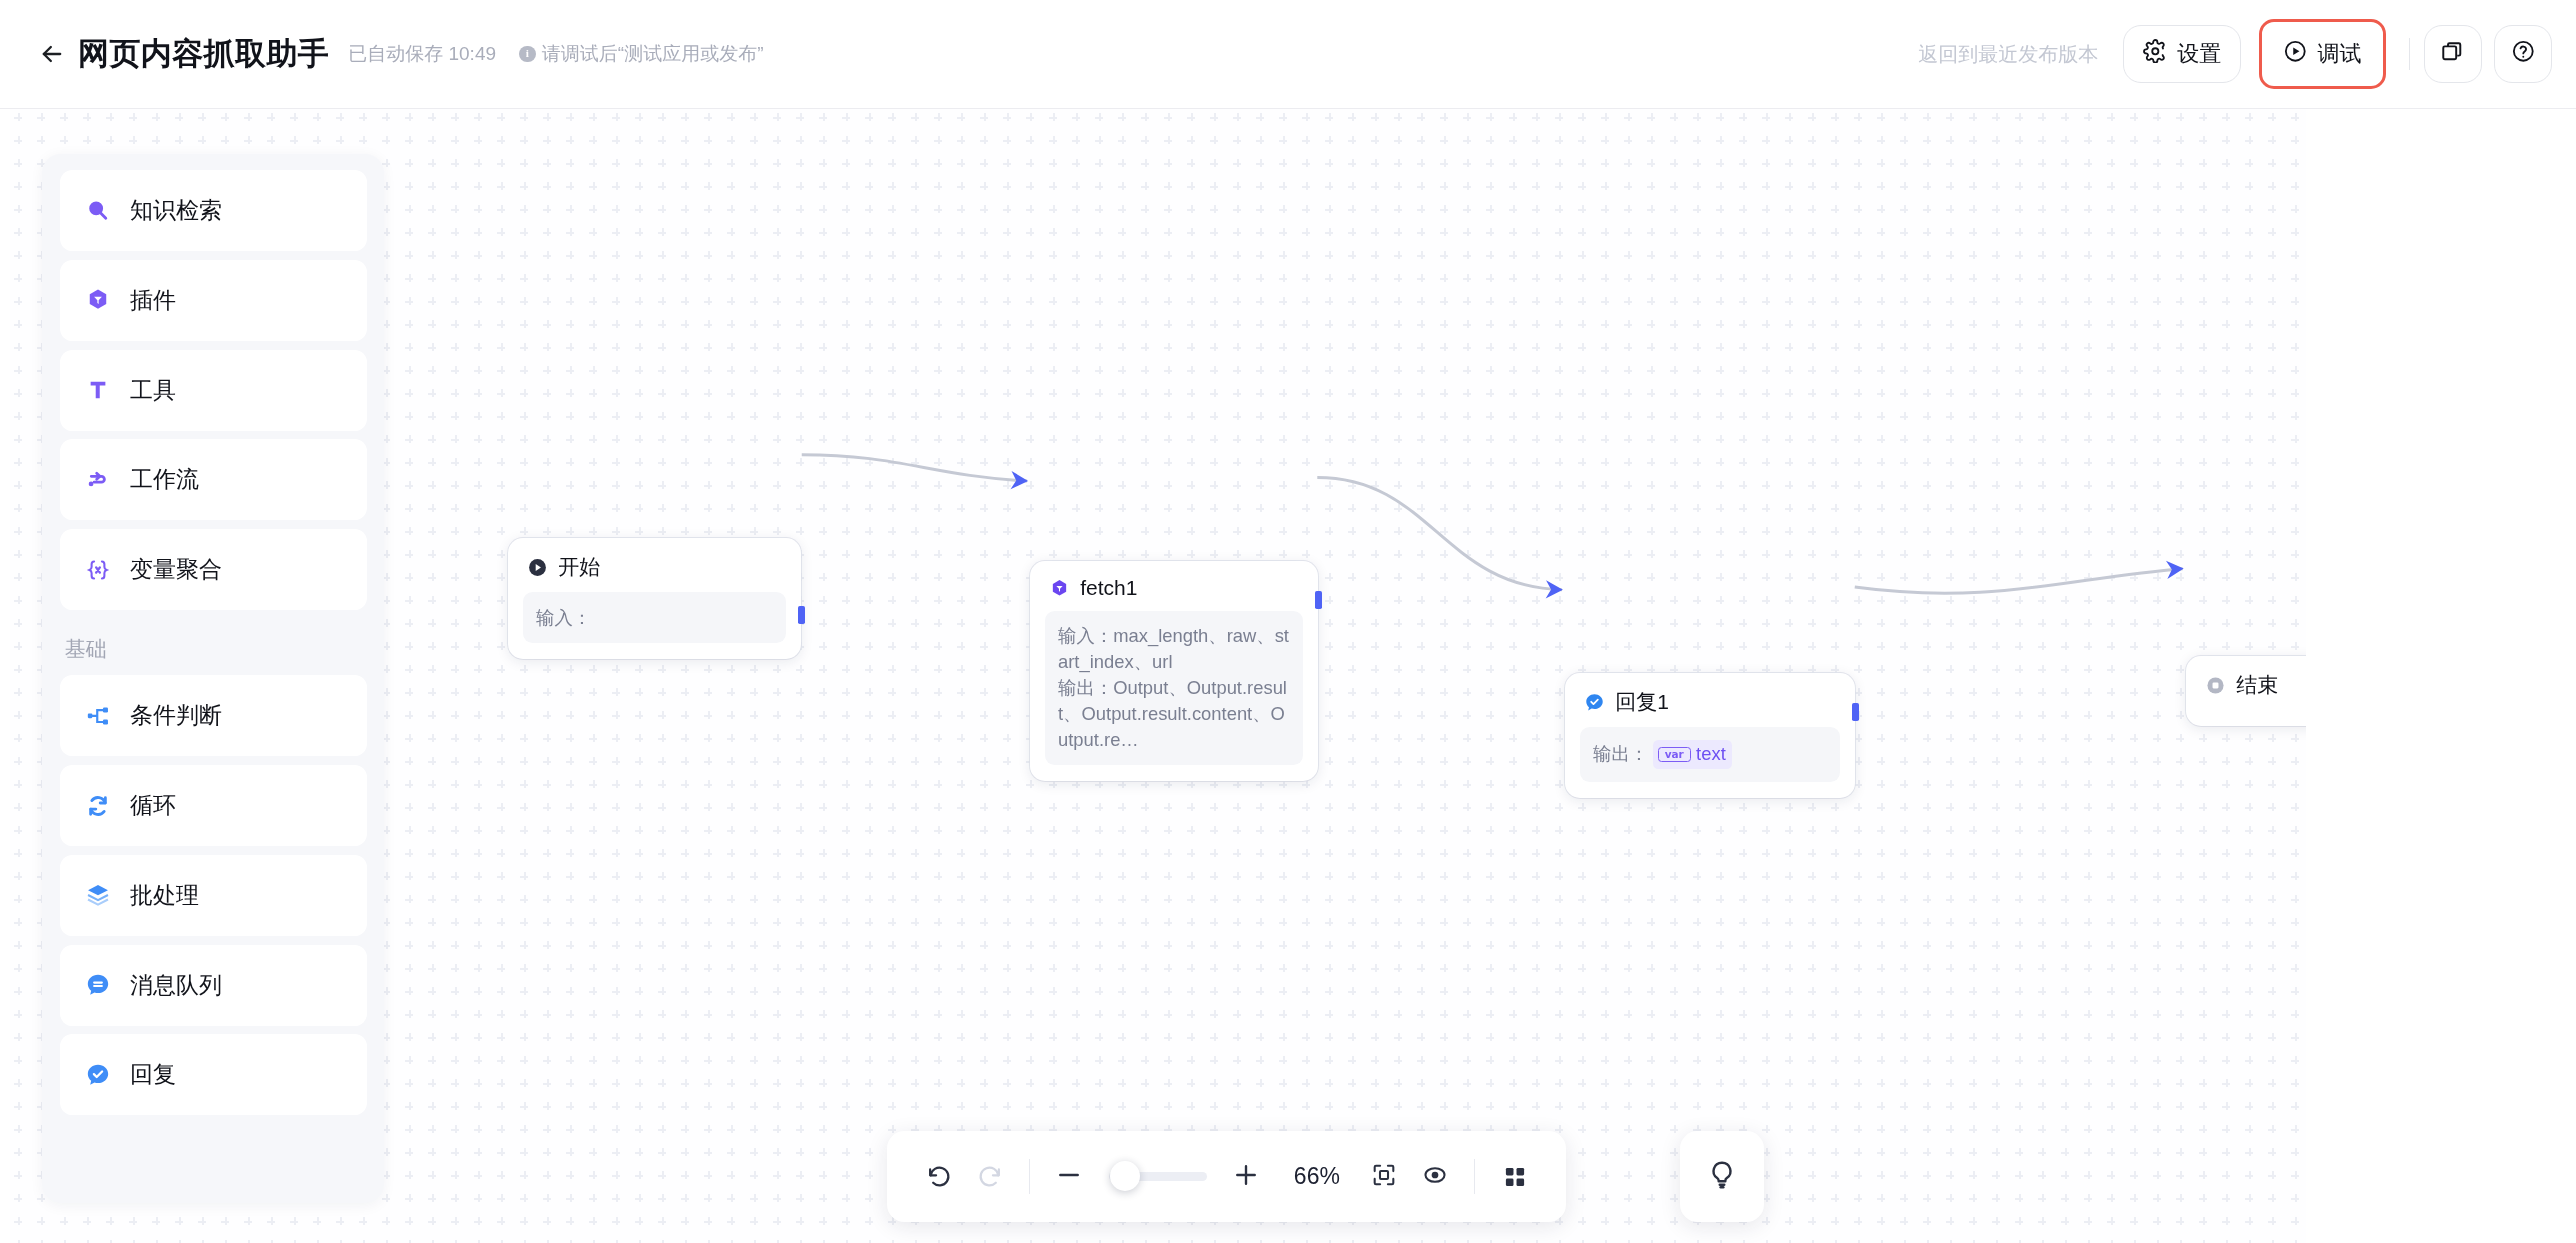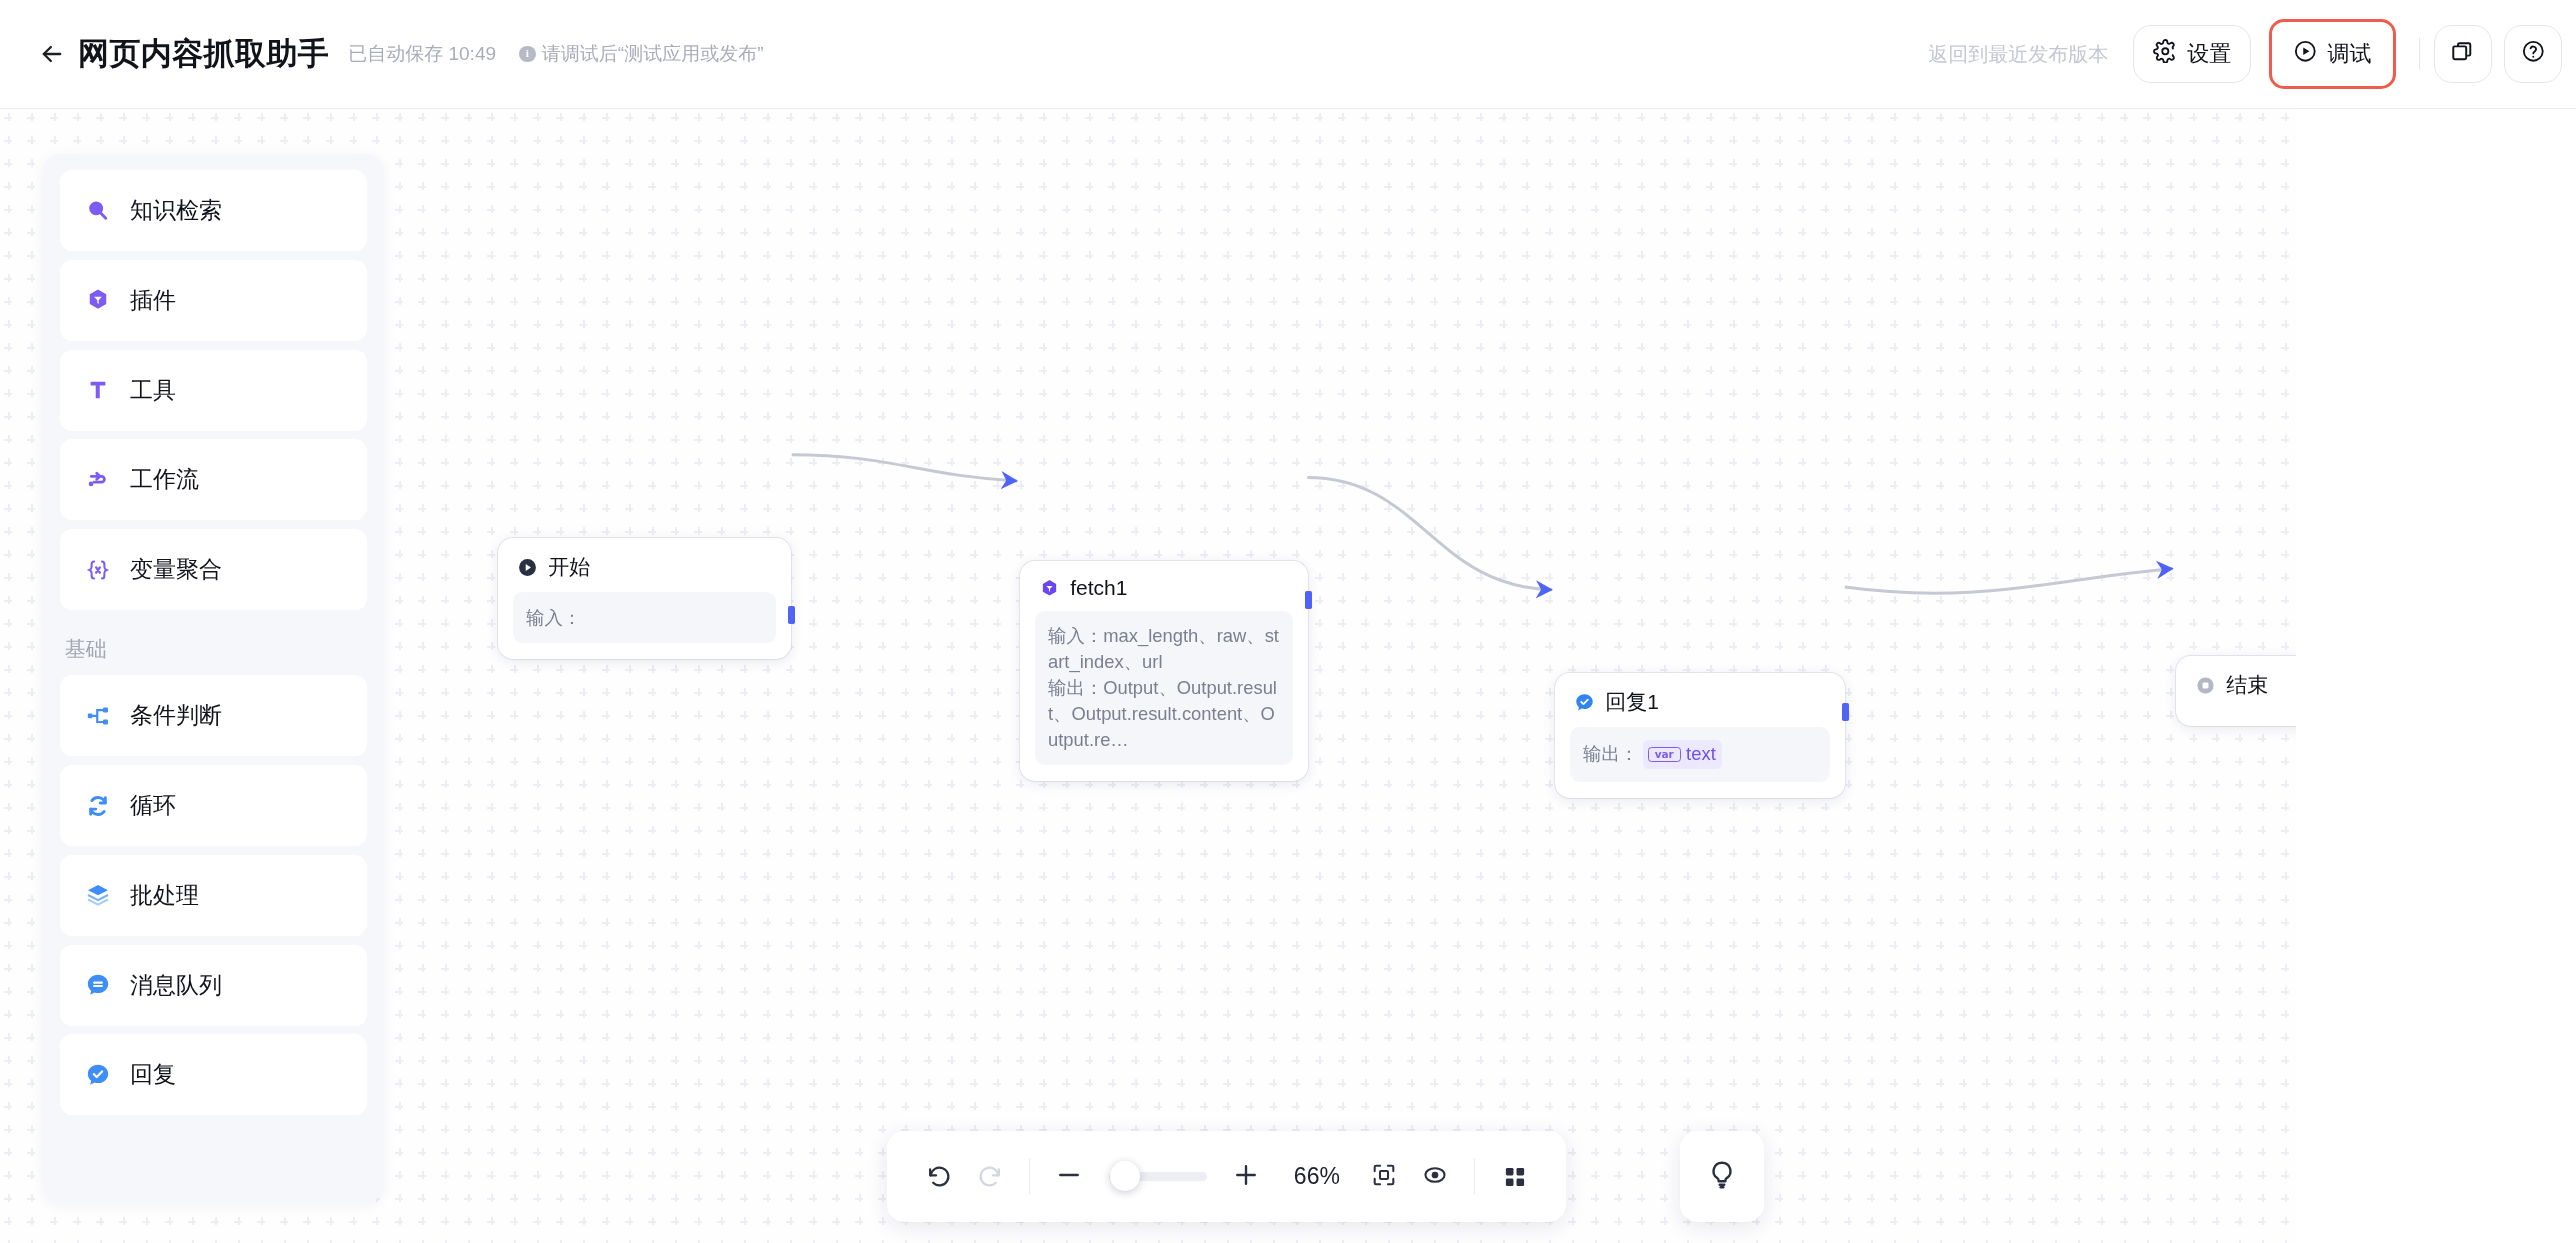--- a/index.html
+++ b/index.html
@@ -40,21 +40,21 @@
   .info-dot {
     width: 16.7px; height: 16.7px; border-radius: 50%;
     background: #b6bac6; color: #fff;
     font-size: 11.4px; font-weight: 700;
     display: flex; align-items: center; justify-content: center;
     font-family: "Liberation Serif", serif; line-height: 1;
   }
   #hint-text { font-size: 19px; color: #a9adba; }
 
   #header-right {
-    margin-left: auto; margin-right: 14px;
+    margin-left: auto; margin-right: 24px;
     display: flex; align-items: center; gap: 0px;
   }
   #revert-link {
     font-size: 20px; color: #c3c7d2; margin-right: 24.6px;
     cursor: pointer; white-space: nowrap;
   }
   .hbtn {
     height: 58px; border: 0.9px solid #e4e6eb; border-radius: 18px;
     background: #fff; display: flex; align-items: center; justify-content: center;
     gap: 9.6px; padding: 0 19px; cursor: pointer;
@@ -66,21 +66,21 @@
     padding: 2.6px; margin-left: 17.5px; margin-right: 8.8px;
     display: flex;
   }
   #debug-btn-outer .hbtn { border: none; }
   .hdivider {
     width: 0.9px; height: 32px; background: #e4e6eb; margin: 0 14px;
   }
 
   
   #canvas {
-    position: absolute; top: 109px; left: 0;
+    position: absolute; top: 109px; left: 10px;
     width: 2296px; height: 1135px;
     background-color: #fefeff;
     background-image:
       linear-gradient(to right, #eceef4 1.9px, transparent 1.9px),
       linear-gradient(to bottom, #eceef4 1.9px, transparent 1.9px);
     background-size: 23px 23px, 23px 23px;
     background-position: 8px 8px, 8px 8px;
     overflow: hidden;
   }
   

